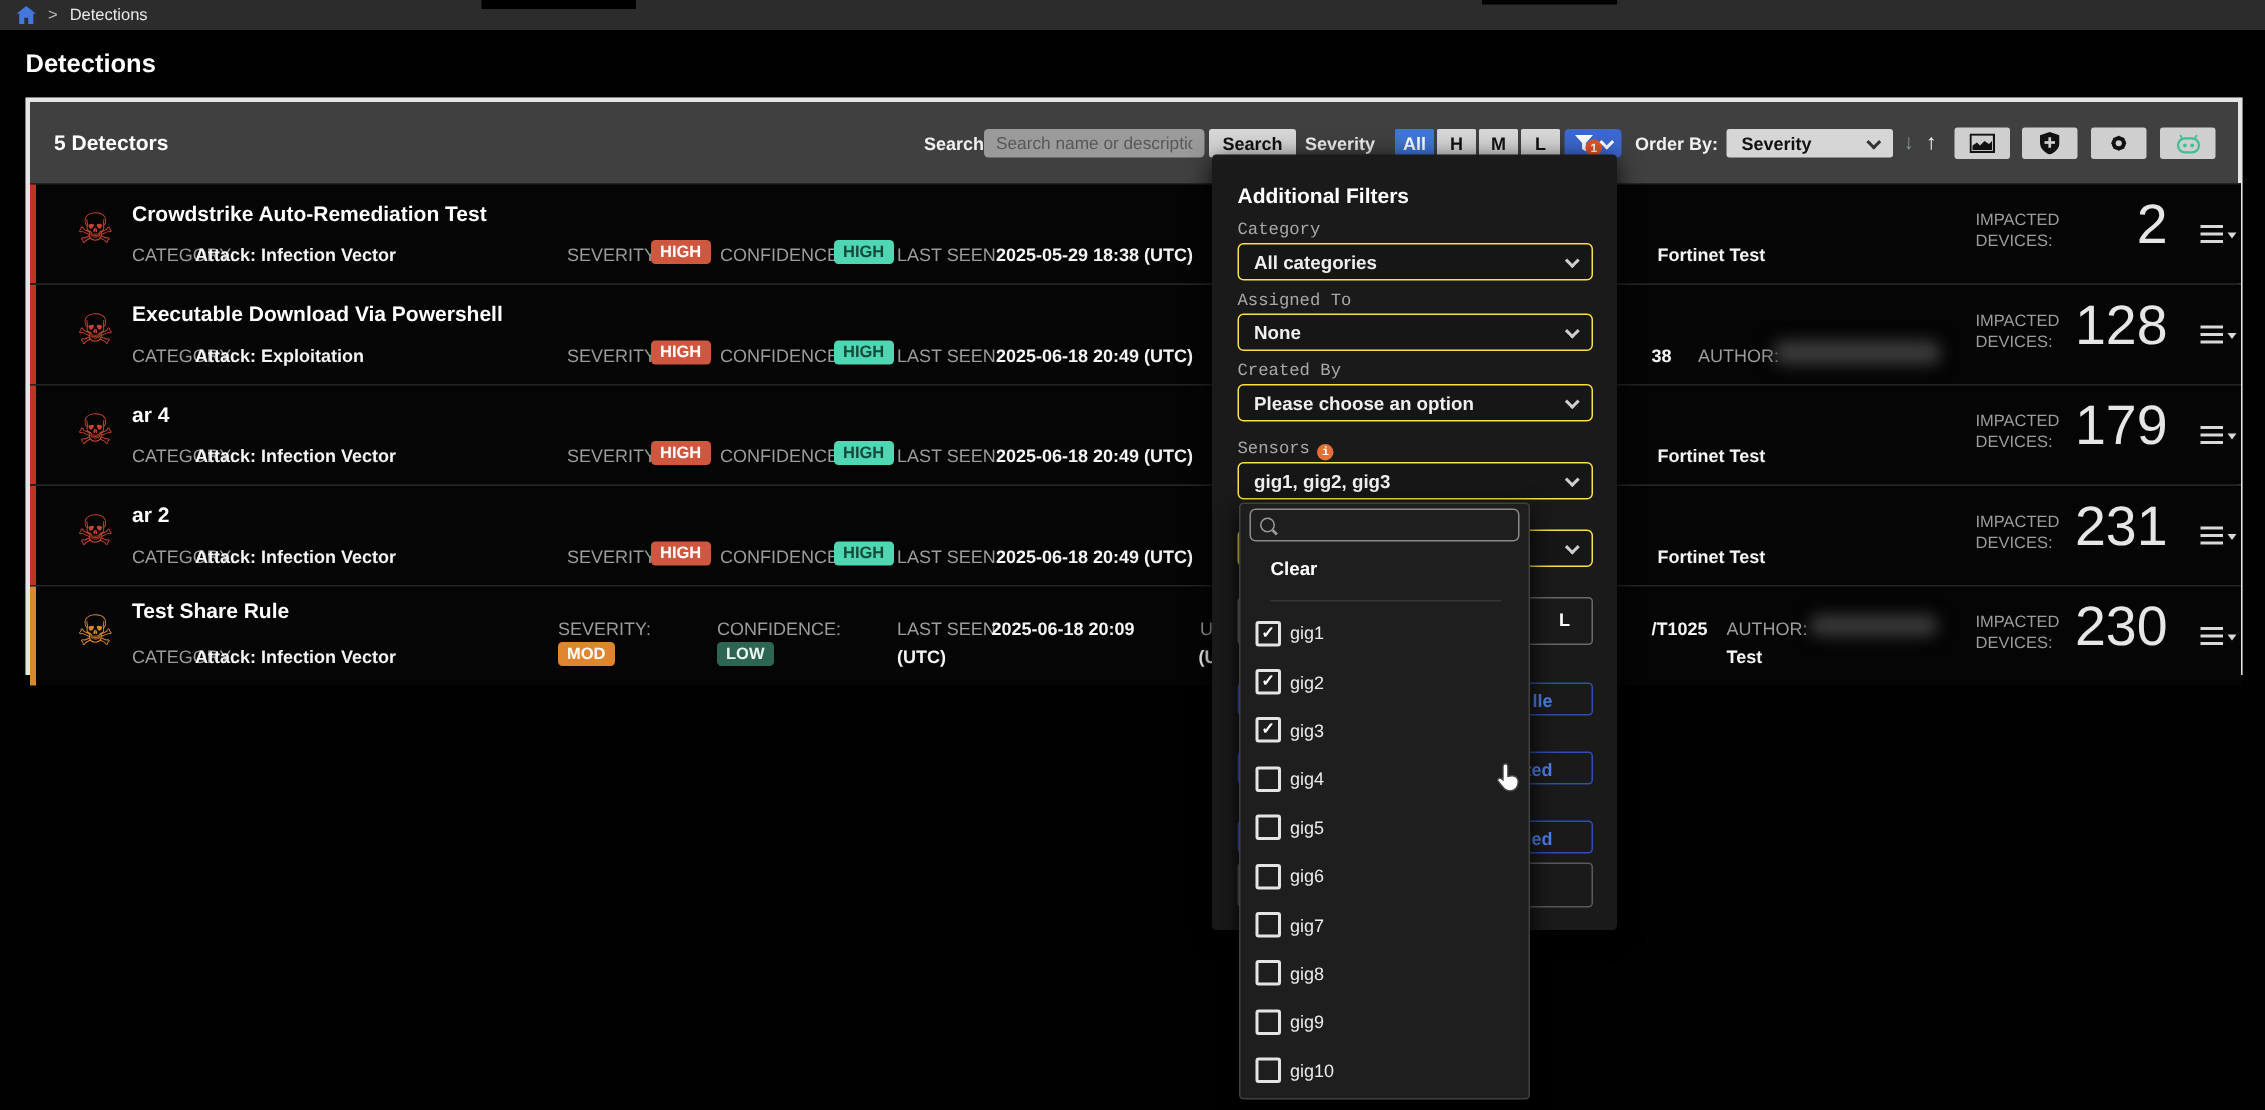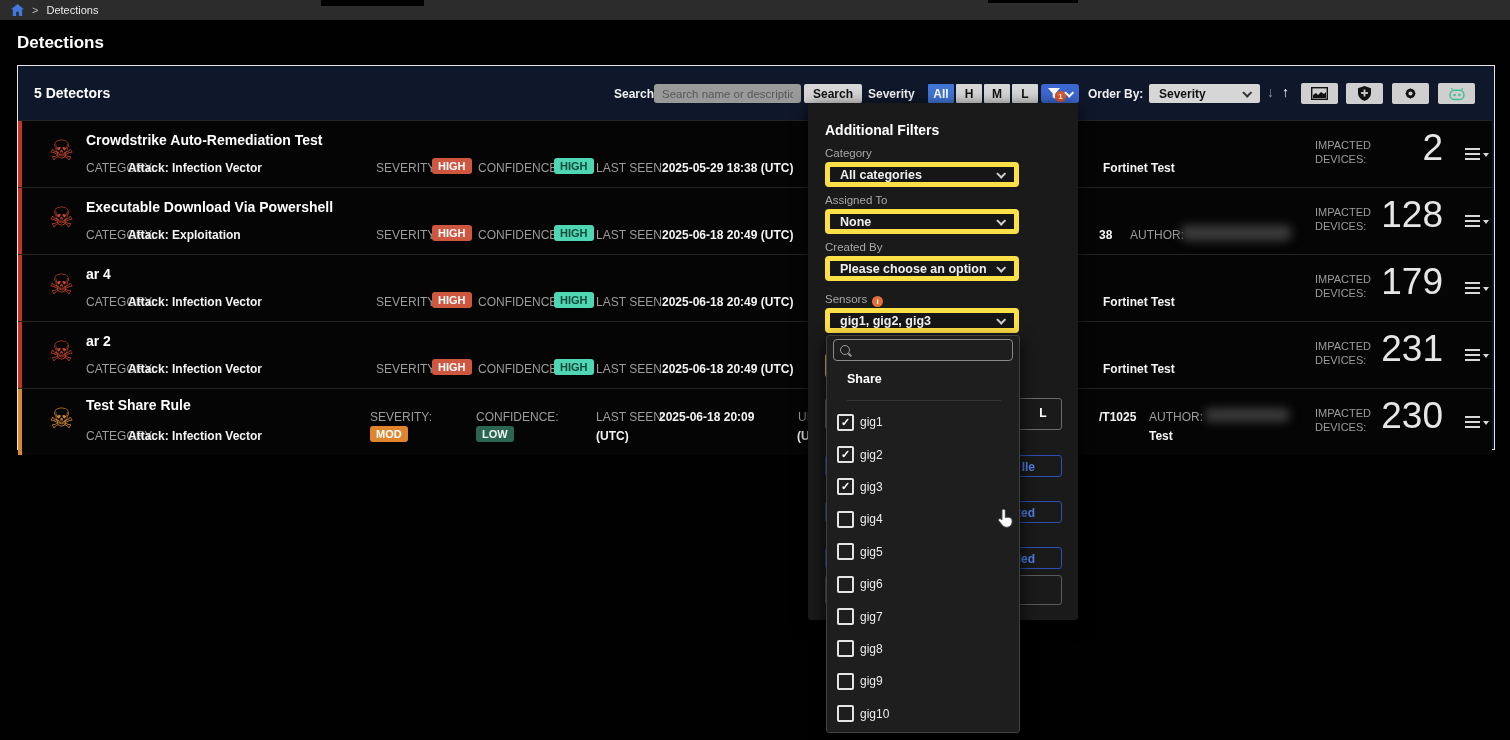--- a/index.html
+++ b/index.html
@@ -8,21 +8,21 @@
   
   .topbar{position:absolute;left:0;top:0;width:1510px;height:20px;background:#2c2c2c;
           display:flex;align-items:center;gap:8px;padding-left:11px;box-sizing:border-box;}
   .crumb-sep{color:#bbb;font-size:11px;}
   .crumb-txt{color:#e8e8e8;font-size:11px;}
   .redact-bar{position:absolute;background:#000;z-index:60;}
   
   .page-title{position:absolute;left:17px;top:33px;font-size:17px;font-weight:bold;color:#fff;}
   
   .container{position:absolute;left:17px;top:65px;width:1478px;height:385px;
-             border:1px solid #e5e5e5;box-sizing:border-box;background:#0f172a;}
+             border:3px solid #e5e5e5;box-sizing:border-box;background:#404040;}
   .count-label{position:absolute;left:16px;top:19px;font-size:14px;font-weight:bold;}
   
   .tb-label{position:absolute;top:21px;font-size:12px;font-weight:bold;color:#f0f0f0;}
   .tb-input{position:absolute;top:18px;height:19px;background:#9a9a9a;border:none;border-radius:3px;
             font-size:11.5px;color:#222;padding:0 8px;box-sizing:border-box;font-family:"Liberation Sans",sans-serif;}
   .tb-input::placeholder{color:#585858;}
   .tb-btn{position:absolute;top:18px;height:19px;background:#d6d6d6;color:#111;border-radius:2px;
           font-size:12px;font-weight:bold;display:flex;align-items:center;justify-content:center;cursor:pointer;}
   .seg{position:absolute;top:18px;display:flex;gap:2px;padding-left:13px;}
   .seg-btn{width:26px;height:19px;background:#d6d6d6;color:#111;font-size:12px;font-weight:bold;
@@ -80,22 +80,22 @@
   .imp-num{position:absolute;left:1330px;top:6px;width:95px;text-align:right;font-size:37px;color:#e6e6e6;}
   .row-menu{position:absolute;left:1447px;top:25px;width:24px;height:16px;cursor:pointer;}
   .row-menu b{position:absolute;left:0;width:15px;height:2px;background:#d8d8d8;}
   .row-menu b:nth-child(1){top:2px;} .row-menu b:nth-child(2){top:7px;} .row-menu b:nth-child(3){top:12px;}
   .row-menu i{position:absolute;right:0;top:7px;border-left:3px solid transparent;border-right:3px solid transparent;
               border-top:4px solid #d8d8d8;}
   
   .fpanel{position:absolute;left:808px;top:103px;width:270px;height:517px;background:#1a1a1a;
           border-radius:3px;box-shadow:0 4px 16px rgba(0,0,0,.85);z-index:10;}
   .fp-title{position:absolute;left:17px;top:19px;font-size:14px;font-weight:bold;color:#fff;}
-  .fp-lbl{position:absolute;left:17px;font-size:11.5px;color:#a8a8a8;}
-  .fp-select{position:absolute;left:17px;width:194px;height:25px;border:5px solid #fde047;border-radius:4px;
+  .fp-lbl{position:absolute;left:17px;font-size:11.5px;color:#a8a8a8;font-family:Liberation Mono, monospace;}
+  .fp-select{position:absolute;left:17px;width:237px;height:25px;border:1px solid #fde047;border-radius:4px;
              background:#161616;display:flex;align-items:center;padding:0 10px;box-sizing:border-box;
              font-size:12.5px;font-weight:bold;color:#efefef;cursor:pointer;}
   .fp-select .chev{margin-left:auto;color:#cfcfcf;}
   .info-dot{display:inline-block;width:11px;height:11px;background:#e2703a;border-radius:50%;color:#fff;
             font-size:8px;font-weight:bold;text-align:center;line-height:11px;margin-left:5px;vertical-align:-1px;}
   .fp-box{position:absolute;left:17px;width:237px;box-sizing:border-box;border-radius:3px;}
   .fp-lbox{top:295px;height:32px;border:1px solid #6a6a6a;}
   .fp-l{position:absolute;left:200px;top:7px;width:34px;text-align:center;font-size:12px;font-weight:bold;color:#fff;}
   .fp-blue{height:22px;border:1px solid #2d4fb2;color:#4d7fe8;font-size:12px;font-weight:bold;
            text-align:right;padding:4px 26px 0 0;}
@@ -384,21 +384,21 @@
     </div>
     <div class="fp-box fp-blue" style="top:352px;">lle</div>
     <div class="fp-box fp-blue" style="top:398px;">ted</div>
     <div class="fp-box fp-blue" style="top:444px;">abled</div>
     <div class="fp-box fp-gray"></div>
   </div>
 
   <div class="sdrop">
     <span class="mag"></span>
     <input class="sd-search" style="">
-    <div class="sd-clear">Share</div>
+    <div class="sd-clear">Clear</div>
     <div id="sensor-list">
         <div class="sd-item">
       <span class="cbox">✓</span>
       <span class="opt-lbl">gig1</span>
     </div>
         <div class="sd-item">
       <span class="cbox">✓</span>
       <span class="opt-lbl">gig2</span>
     </div>
         <div class="sd-item">

